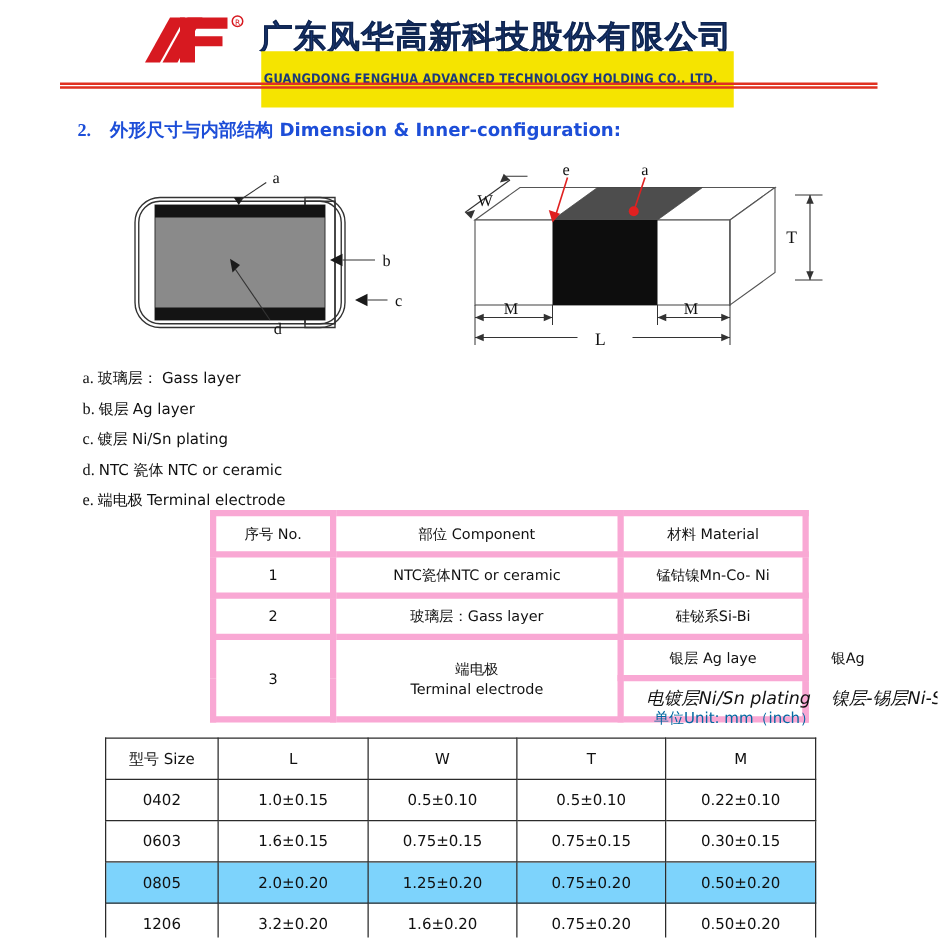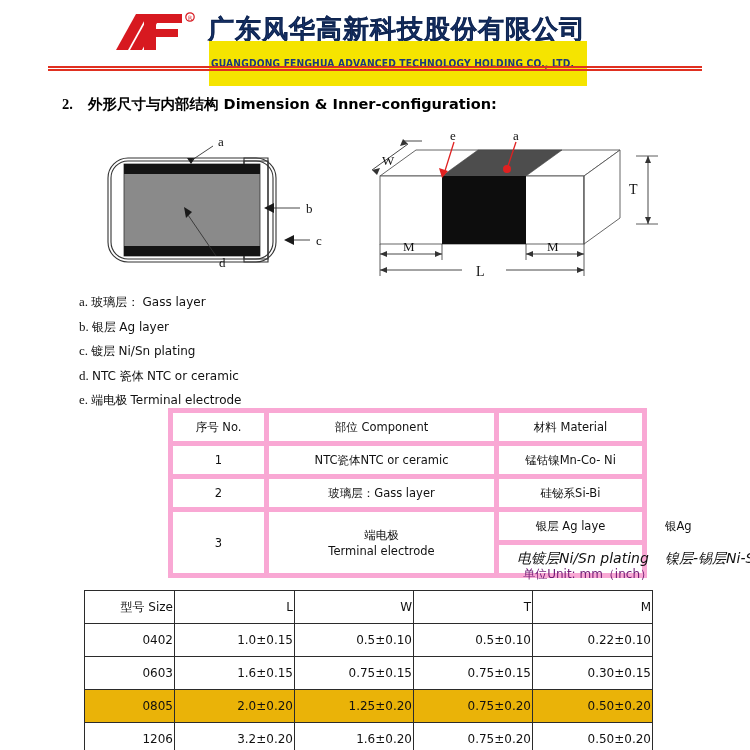--- a/index.html
+++ b/index.html
@@ -52,39 +52,38 @@
   }
   .rule .r1{position:absolute;left:0;top:0;width:100%;height:2px;background:#e03020;}
   .rule .r2{position:absolute;left:0;top:3px;width:100%;height:2px;background:#e03020;}
 
   
   .section-heading{
     position:absolute; left:62px; top:95px;
     font-family:"DejaVu Sans", sans-serif;
     font-size:14.5px;
     font-weight:bold;
-    color:#000000;
+    color:#1d4ed8;
     white-space:nowrap;
   }
   .section-heading .num{font-family:"Liberation Serif",serif;}
 
   
   .diagrams{position:absolute;left:0;top:130px;width:750px;height:160px;}
 
   
   .legend{
     position:absolute; left:66px; top:290px; width:400px;
   }
   .legend-item{
     font-family:"Liberation Serif", serif;
     font-size:13px;
     line-height:23.5px;
     color:#111;
     white-space:nowrap;
-    margin-left:13px;
   }
   .legend-item .mk{font-family:"Liberation Serif",serif;}
   .legend-item .cn{font-family:"DejaVu Sans", sans-serif;font-size:12px;}
   .legend-item .en{font-family:"DejaVu Sans", sans-serif;font-size:12px;}
 
   
   .tbl-comp{
     position:absolute; left:168px; top:408px;
     width:474px;
     border-collapse:collapse;
@@ -103,41 +102,41 @@
   }
   .tbl-comp td.sm{font-size:14px;font-style:italic;}
   .tbl-comp td.two-line{line-height:16px;white-space:normal;}
 
   
   .unit-note{
     position:absolute; left:0; top:566px; width:652px;
     text-align:right;
     font-family:"DejaVu Sans", sans-serif;
     font-size:12px;
-    color:#701a75;
+    color:#0369a1;
   }
 
   
   .tbl-dim{
     position:absolute; left:84px; top:590px;
     width:568px;
     border-collapse:collapse;
     table-layout:fixed;
   }
   .tbl-dim td{
     border:1px solid #2b2b2b;
     height:30px;
-    text-align:right;
+    text-align:center;
     vertical-align:middle;
     font-family:"DejaVu Sans", sans-serif;
     font-size:12px;
     color:#111;
     white-space:nowrap;
   }
-  .tbl-dim tr.hl td{background:#eab308;}
+  .tbl-dim tr.hl td{background:#7dd3fc;}
   .tbl-dim td.hdr{font-size:12px;}
 
   svg{display:block;}
 </style>
 </head>
 <body>
 
 <div class="header">
 
   <div class="logo-mark">

